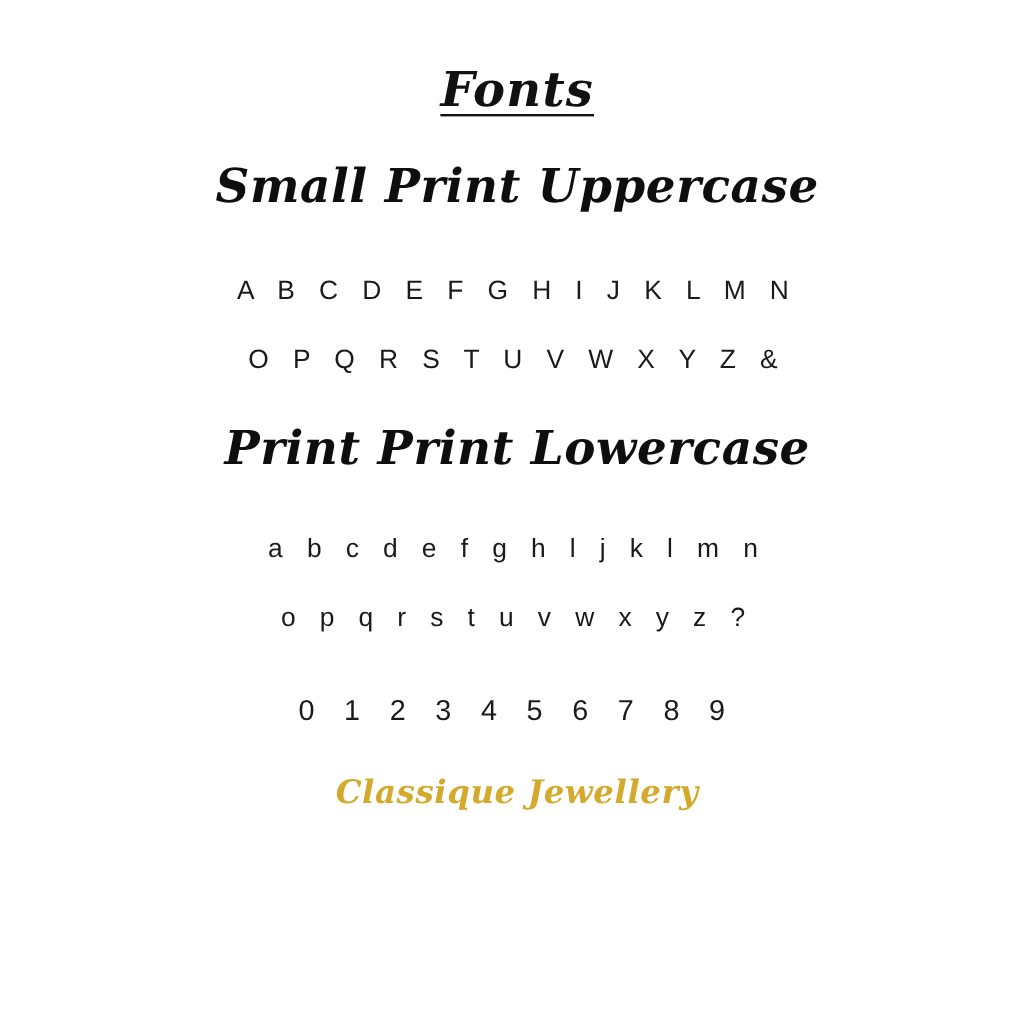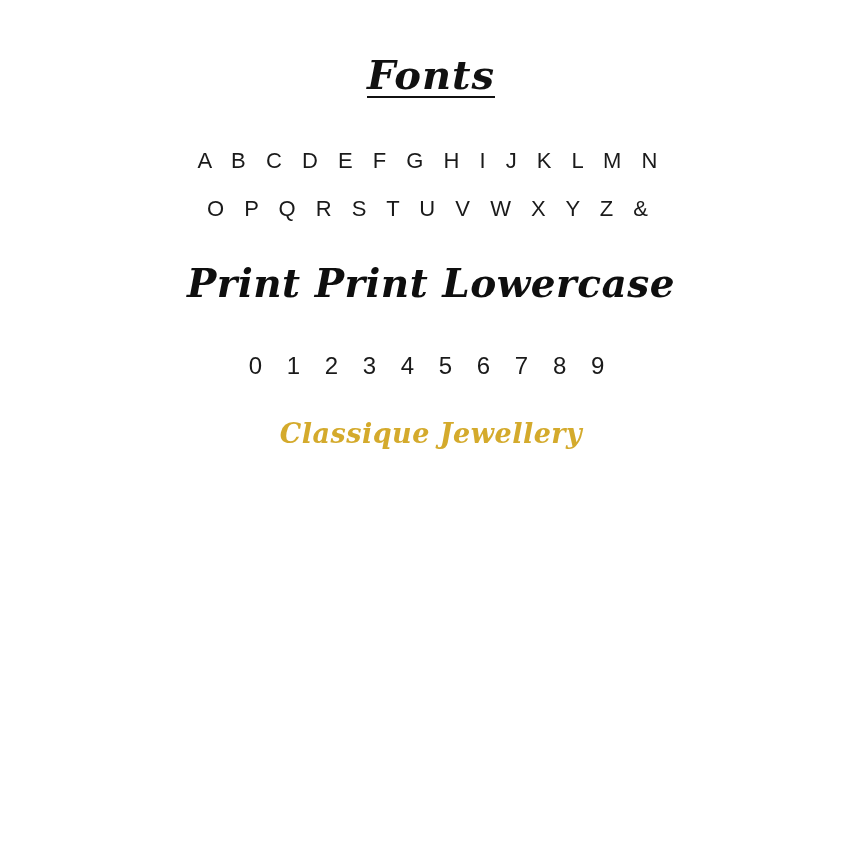--- a/index.html
+++ b/index.html
@@ -61,21 +61,21 @@
     color: #1a1a1a;
     text-align: center;
     line-height: 1.55;
     white-space: pre;
   }
 
   .glyph-block-upper { margin-top: 48px; }
   .glyph-block-lower { margin-top: 44px; }
   .glyph-block-nums  { margin-top: 42px; }
 
-  .glyph-line + .glyph-line { margin-top: 14px; }
+  .glyph-line + .glyph-line { margin-top: 24px; }
 
   .numbers {
     font-size: 24px;
     letter-spacing: 9px;
   }
 
   .brand {
     margin-top: 34px;
     font-family: "DejaVu Serif", "Liberation Serif", serif;
     font-style: italic;
@@ -88,28 +88,33 @@
     text-align: center;
   }
 </style>
 </head>
 <body>
 
 <div class="page">
 
   <div class="title">Fonts</div>
 
+  <div class="section-heading heading-1">Small Print Uppercase</div>
 
   <div class="glyph-block-upper">
     <div class="glyph-line">A B C D E F G H I J K L M N</div>
     <div class="glyph-line">O P Q R S T U V W X Y Z &amp;</div>
   </div>
 
   <div class="section-heading heading-2">Print Print Lowercase</div>
 
+  <div class="glyph-block-lower">
+    <div class="glyph-line">a b c d e f g h l j k l m n</div>
+    <div class="glyph-line">o p q r s t u v w x y z ?</div>
+  </div>
 
 
   <div class="glyph-block-nums">
     <div class="glyph-line numbers">0 1 2 3 4 5 6 7 8 9</div>
   </div>
 
   <div class="brand">Classique Jewellery</div>
 
 </div>
 

